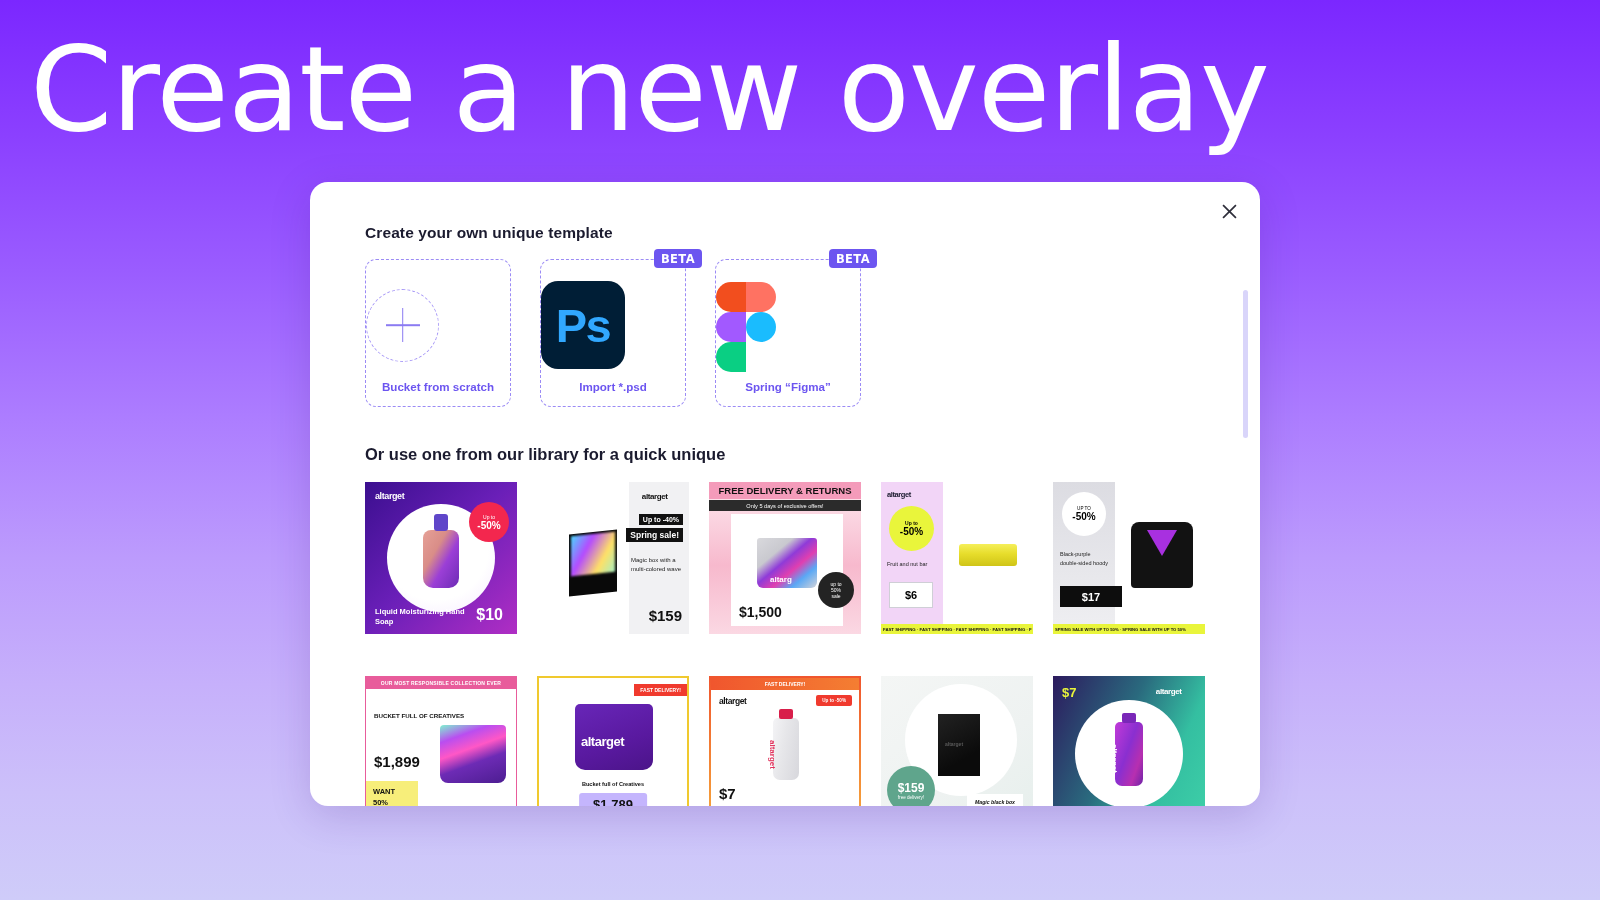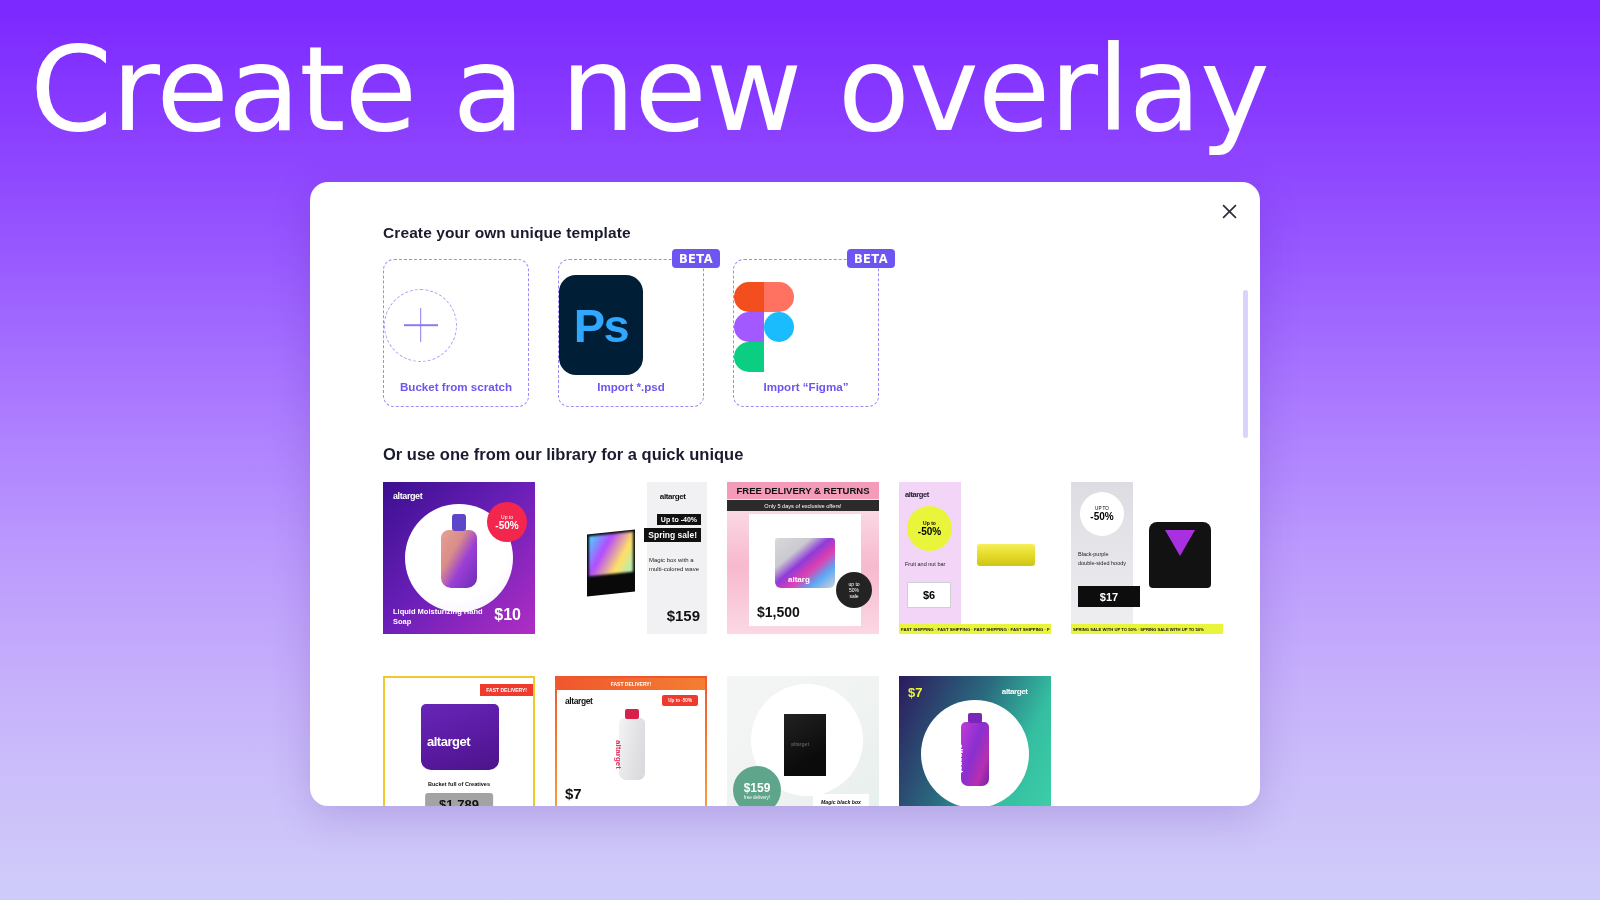--- a/index.html
+++ b/index.html
@@ -41,21 +41,21 @@
   #close-btn svg { width: 15px; height: 15px; }
   #scrollbar-track {
     position: absolute; right: 12px; top: 108px;
     width: 5px; height: 430px; background: transparent;
   }
   #scrollbar-thumb {
     width: 5px; height: 148px; border-radius: 3px;
     background: #d9d5fa;
   }
 
-  .modal-inner { padding: 42px 55px 0 73px; }
+  .modal-inner { padding: 42px 55px 0 55px; }
 
   .section-title {
     font-size: 15.5px; font-weight: 700; color: #1b1b2f;
     letter-spacing: .1px;
   }
 
   
   #create-row { display: flex; gap: 29px; margin-top: 17px; }
   .create-card {
     width: 146px; height: 148px; position: relative;
@@ -83,21 +83,21 @@
 
   .beta-badge {
     position: absolute; top: -11px; right: -17px;
     background: #6C55F0; color: #fff;
     font-size: 11.5px; font-weight: 700; letter-spacing: .4px;
     padding: 2.5px 7px; border-radius: 4px; z-index: 3;
     font-family: "DejaVu Sans", sans-serif;
   }
 
   .ps-icon {
-    width: 84px; height: 100px; border-radius: 17px;
+    width: 84px; height: 88px; border-radius: 17px;
     background: #001E36; display: flex; align-items: center;
     justify-content: center; margin-bottom: 16px;
   }
   .ps-icon span {
     color: #31A8FF; font-size: 47px; font-weight: 700;
     font-family: "Liberation Sans", sans-serif; letter-spacing: -1.5px;
     line-height: 1;
   }
 
   .figma-icon { width: 60px; height: 89px; position: relative; margin-bottom: 14px; }
@@ -198,21 +198,21 @@
   .c6 .title { left: 8px; top: 34px; font-size: 6.2px; font-weight: 800; line-height: 1.6; color:#111; }
   .c6 .price { left: 8px; top: 76px; font-size: 15px; font-weight: 700; color:#111; }
   .c6 .want { left: 0; bottom: 0; width: 52px; background:#F7EE7A; color:#111; font-size: 7.5px; font-weight:800; line-height:1.45; padding: 6px 5px 7px 7px; }
   .bucket6 { right: 10px; top: 48px; width: 66px; height: 58px; border-radius: 4px 4px 8px 8px;
     background: linear-gradient(160deg,#7ef3d0 0%,#b94ef0 22%,#ff57c6 42%,#6d2bb5 62%,#4c1d91 100%); }
 
   
   .c7 { background:#fff; border: 2px solid #F0C92E; }
   .c7 .fast { right: 0; top: 6px; background:#F03A2E; color:#fff; font-size: 5px; font-weight:800; padding: 3px 6px; }
   .c7 .desc { left: 0; width: 100%; text-align:center; top: 103px; font-size: 5.6px; font-weight:700; color:#111; }
-  .c7 .price { left: 50%; transform: translateX(-50%); bottom: 10px; background:#a3a3a3; color:#111; font-size: 13px; font-weight:800; padding: 4px 14px; border-radius: 3px; }
+  .c7 .price { left: 50%; transform: translateX(-50%); bottom: 10px; background:#c4b5fd; color:#111; font-size: 13px; font-weight:800; padding: 4px 14px; border-radius: 3px; }
   .bucket7 { left: 36px; top: 26px; width: 78px; height: 66px; border-radius: 5px 5px 10px 10px; background: linear-gradient(160deg,#6826b8 0%,#59199f 60%,#4b1489 100%); }
   .bucket7::after { content:"altarget"; position:absolute; left:6px; top:30px; color:#fff; font-size:13px; font-weight:800; letter-spacing:-.5px; }
 
   
   .c8 { background:#fff; border: 2px solid; border-image: linear-gradient(180deg,#F0562E,#F6A93B) 1; }
   .c8 .hdr { top: 0; left: 0; width: 100%; background: linear-gradient(90deg,#F0562E,#F47E32); color:#fff; text-align:center; font-size: 5px; font-weight:800; padding: 3px 0; }
   .c8 .brand { left: 8px; top: 18px; color:#111; font-size: 8.5px; }
   .c8 .tag { right: 7px; top: 17px; background:#F03A2E; color:#fff; font-size: 4.6px; font-weight:700; padding: 3px 6px; border-radius: 2px; }
   .c8 .price { left: 8px; bottom: 24px; font-size: 15px; font-weight: 800; color:#111; }
   .c8 .desc { left: 8px; bottom: 10px; font-size: 5.5px; font-weight:600; color:#222; }
@@ -282,21 +282,21 @@
 
       <div class="create-card">
         <div class="beta-badge">ΒETA</div>
         <div class="figma-icon">
           <i class="fg fg-tl"></i>
             <i class="fg fg-tr"></i>
             <i class="fg fg-ml"></i>
           <i class="fg fg-mr"></i>
             <i class="fg fg-bl"></i>
         </div>
-        <div class="cc-label">Import “Figma”</div>
+        <div class="cc-label">Spring “Figma”</div>
       </div>
 
     </div>
 
     <div id="library-title">Or use one from our library for a quick unique</div>
 
     <div id="library-grid">
 
       <div class="tpl c1">
         <div class="abs circle"></div>
@@ -360,20 +360,31 @@
         <div class="abs hoody5"></div>
         <div class="abs circle">
           <span class="s">UP TO</span>
           <span class="b">-50%</span>
         </div>
         <div class="abs desc">Black-purple double-sided hoody</div>
         <div class="abs pricebox">$17</div>
         <div class="abs ticker">SPRING SALE WITH UP TO 50% · SPRING SALE WITH UP TO 50%</div>
       </div>
 
+      <div class="tpl c6">
+        <div class="abs bucket6"></div>
+        <div class="abs hdr">OUR MOST RESPONSIBLE COLLECTION EVER</div>
+        <div class="abs title">BUCKET FULL OF CREATIVES</div>
+        <div class="abs price">$1,899</div>
+        <div class="abs want">
+          <div>WANT</div>
+          <div>50%</div>
+          <div>OFF?</div>
+        </div>
+      </div>
 
       <div class="tpl c7">
         <div class="abs bucket7"></div>
         <div class="abs fast">FAST DELIVERY!</div>
         <div class="abs desc">Bucket full of Creatives</div>
         <div class="abs price">$1,789</div>
       </div>
 
       <div class="tpl c8">
         <div class="abs hdr">FAST DELIVERY!</div>

